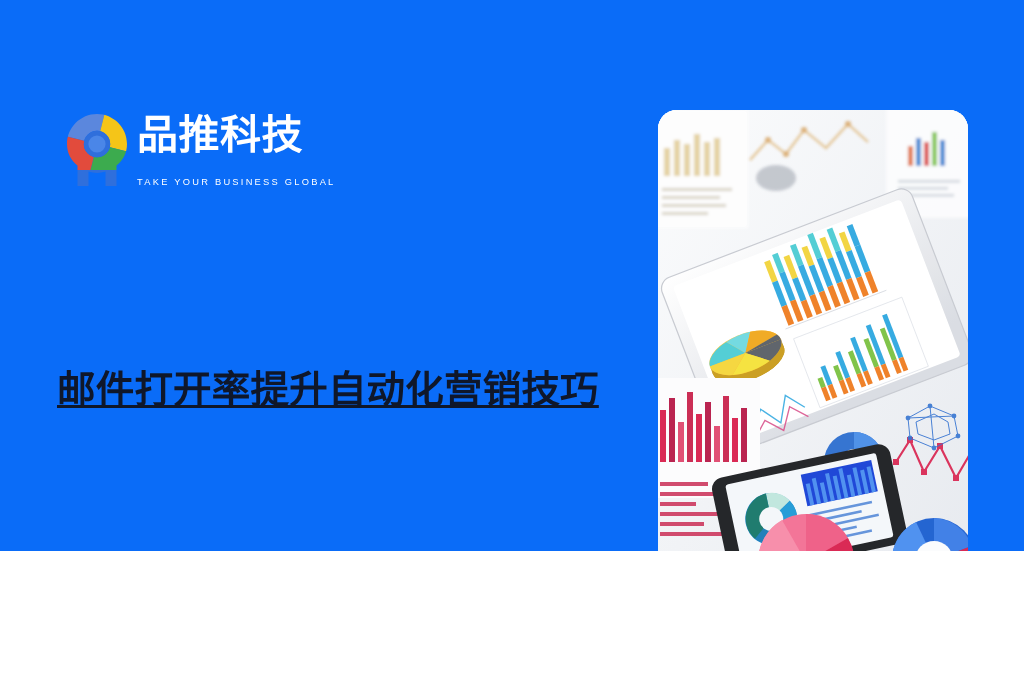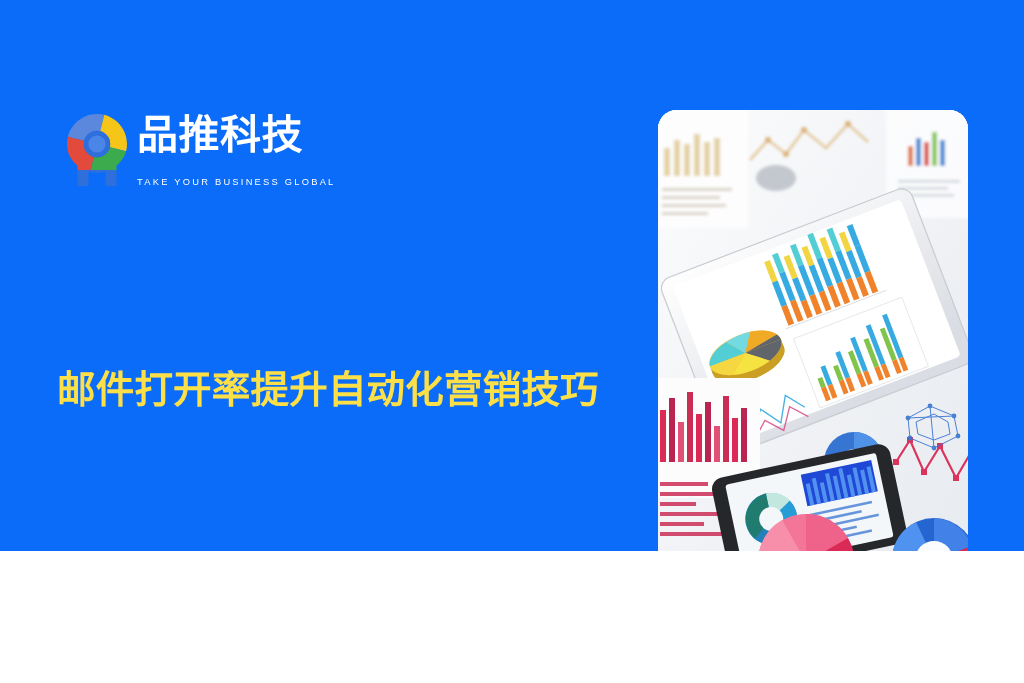--- a/index.html
+++ b/index.html
@@ -64,26 +64,27 @@
     font-family: "Liberation Sans", sans-serif;
     text-align: center;
   }
 
   
   .headline {
     position: absolute;
     left: 57px;
     top: 341px;
     width: 560px;
-    color: #fde047;
+    color: #0f172a;
     font-size: 38.5px;
     line-height: 1.18;
     font-weight: 700;
     letter-spacing: 0.2px;
     font-family: "DejaVu Sans", "Liberation Sans", sans-serif;
+    text-decoration: underline;
   }
 
   
   .site-url {
     position: absolute;
     left: 84px;
     top: 548px;
     color: #c3d9fa;
     font-size: 17px;
     line-height: 1.3;

